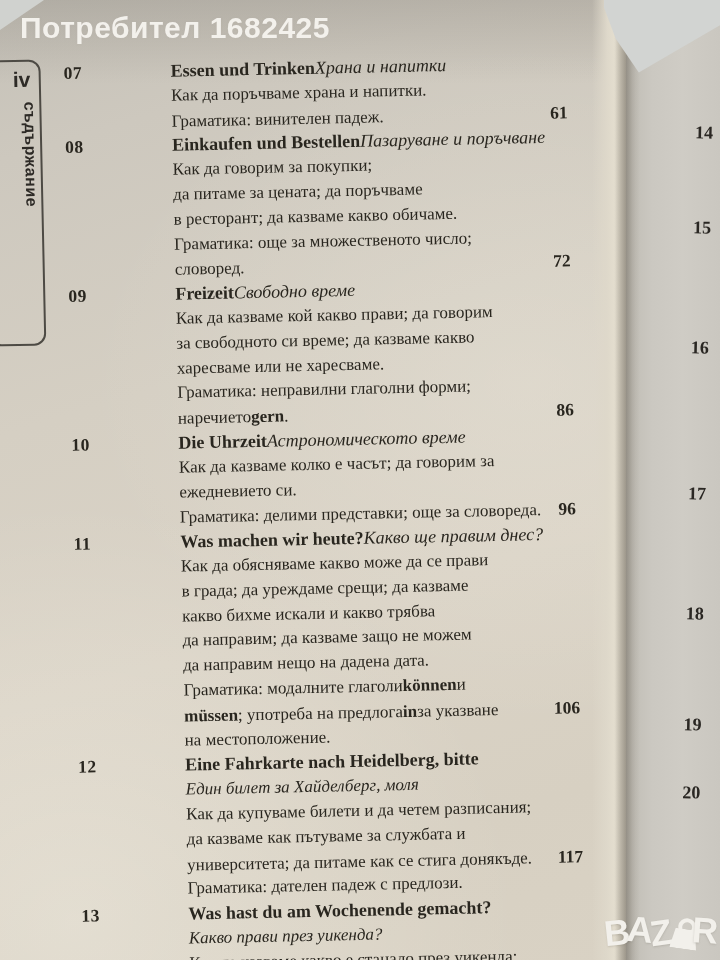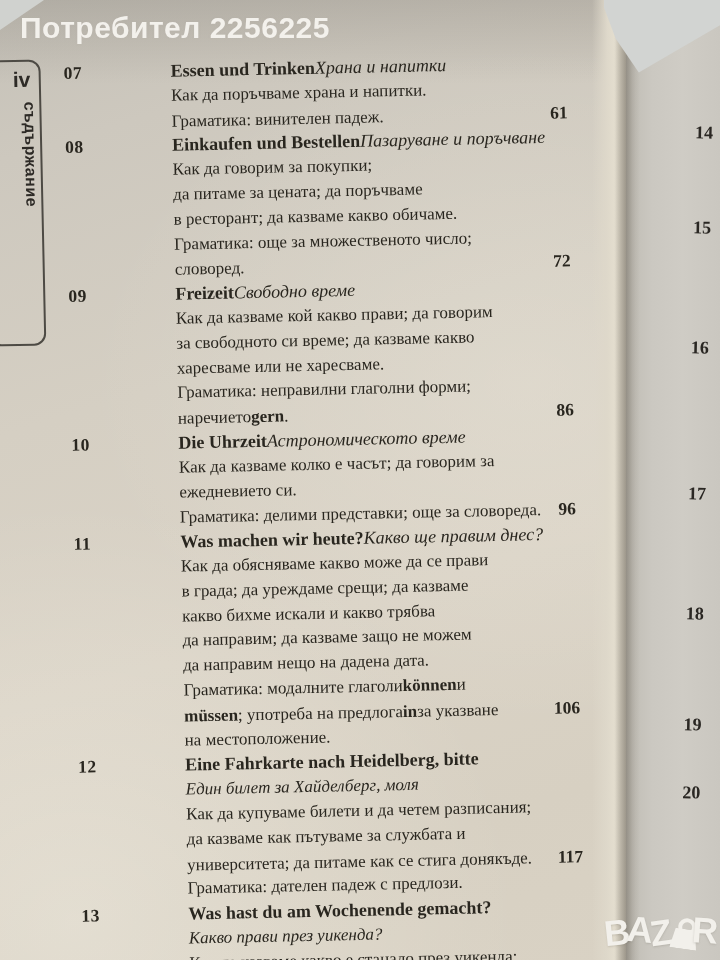--- a/index.html
+++ b/index.html
@@ -254,21 +254,21 @@
         <span class="rp rp0">14</span>
         <span class="rp rp1">15</span>
         <span class="rp rp2">16</span>
         <span class="rp rp3">17</span>
         <span class="rp rp4">18</span>
         <span class="rp rp5">19</span>
         <span class="rp rp6">20</span>
       </div>
   </div>
 
-  <div class="user-overlay">Потребител 2256225</div>
+  <div class="user-overlay">Потребител 1682425</div>
 
   <div class="bazar">
     <span class="lt l0">B</span>
     <span class="lt l1">A</span>
     <span class="lt l2">Z</span>
     <span class="bag">
       <span class="bag-handle"></span>
         <span class="bag-body"></span>
     </span>
     <span class="lt l4">R</span>

